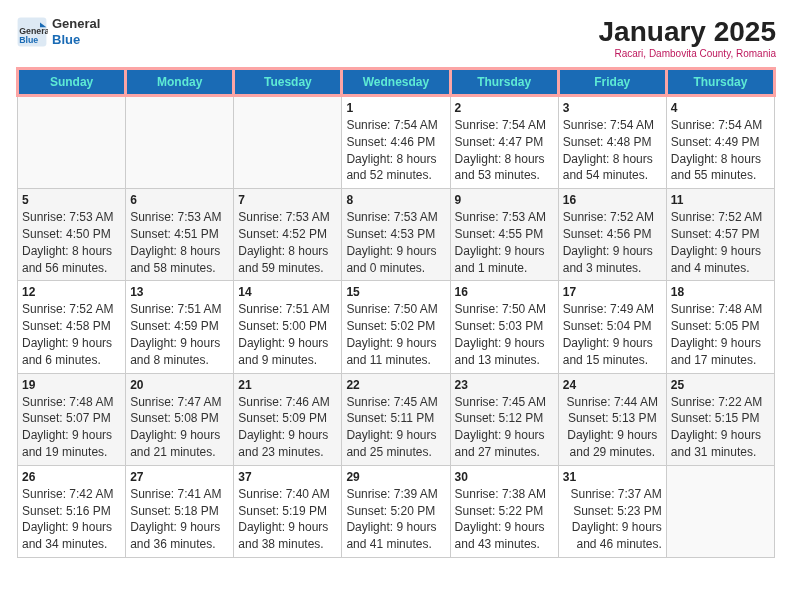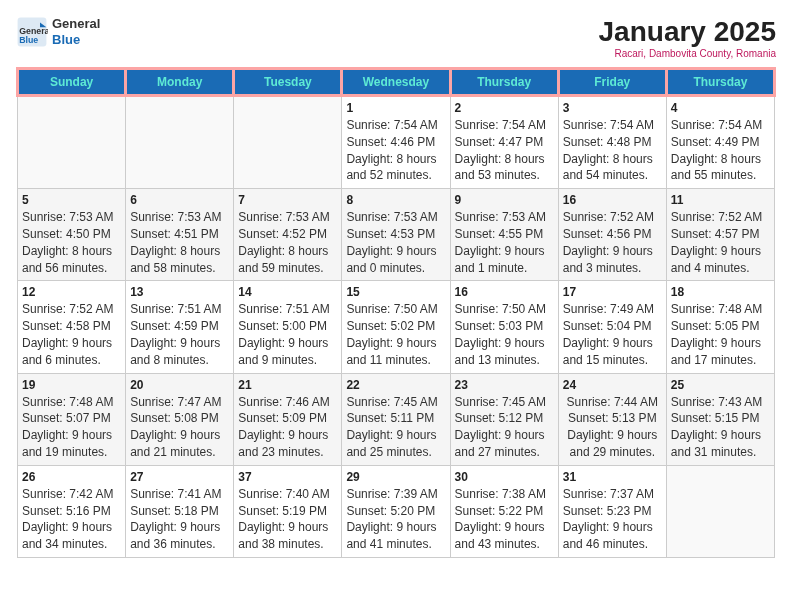--- a/index.html
+++ b/index.html
@@ -274,21 +274,21 @@
 Daylight: 9 hours and 27 minutes.</div>
         </td>
         <td>
           <div class="day-number">24</div>
           <div class="day-info" style="white-space: pre-line; text-align: center;">Sunrise: 7:44 AM
 Sunset: 5:13 PM
 Daylight: 9 hours and 29 minutes.</div>
         </td>
         <td>
           <div class="day-number">25</div>
-          <div class="day-info" style="white-space: pre-line;">Sunrise: 7:43 AM
+          <div class="day-info" style="white-space: pre-line;">Sunrise: 7:22 AM
 Sunset: 5:15 PM
 Daylight: 9 hours and 31 minutes.</div>
         </td>
       </tr>
       <tr>
         <td>
           <div class="day-number">26</div>
           <div class="day-info" style="white-space: pre-line;">Sunrise: 7:42 AM
 Sunset: 5:16 PM
 Daylight: 9 hours and 34 minutes.</div>
@@ -312,20 +312,20 @@
 Daylight: 9 hours and 41 minutes.</div>
         </td>
         <td>
           <div class="day-number">30</div>
           <div class="day-info" style="white-space: pre-line;">Sunrise: 7:38 AM
 Sunset: 5:22 PM
 Daylight: 9 hours and 43 minutes.</div>
         </td>
         <td>
           <div class="day-number">31</div>
-          <div class="day-info" style="white-space: pre-line;">Sunrise: 7:37 AM
+          <div class="day-info" style="white-space: pre-line; text-align: right;">Sunrise: 7:37 AM
 Sunset: 5:23 PM
 Daylight: 9 hours and 46 minutes.</div>
         </td>
         <td class="empty-cell"></td>
       </tr>
     </tbody>
 </table>
 
 </body></html>

